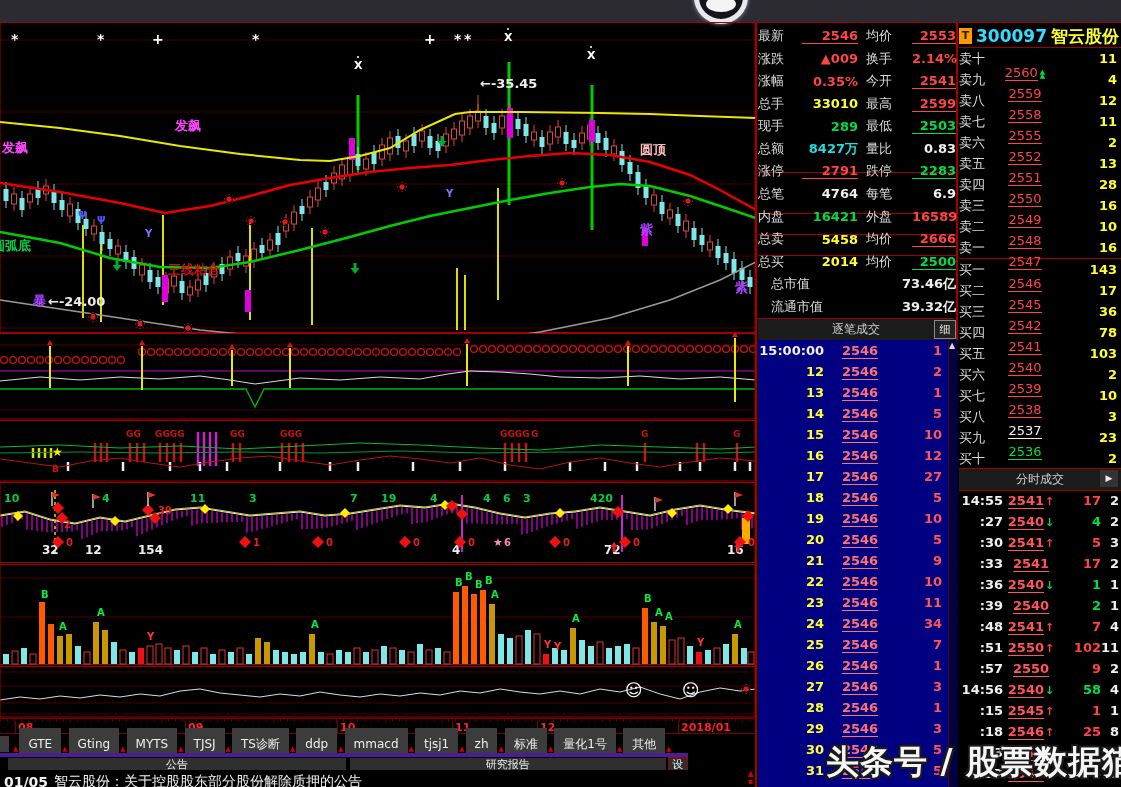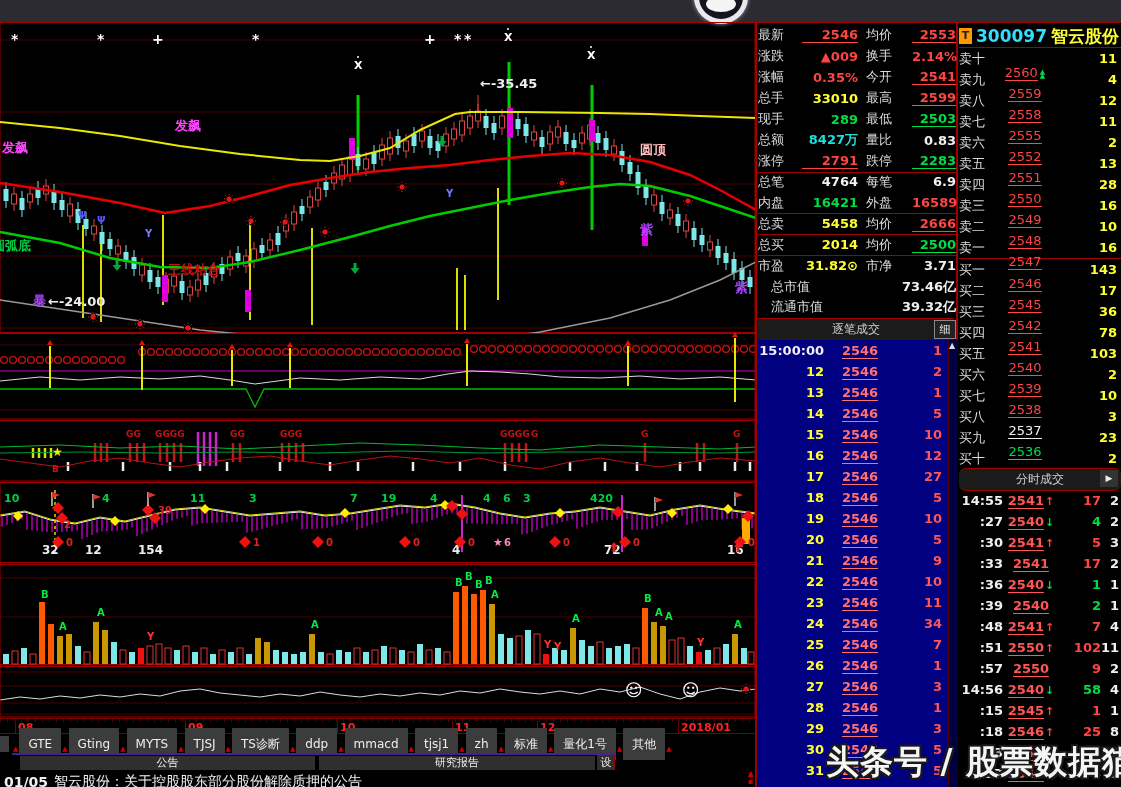--- a/index.html
+++ b/index.html
@@ -44,41 +44,41 @@
   .scode{color:#33ddff;font-size:17px;font-weight:bold;margin-left:4px;}
   .sname{color:#ffff33;font-size:17px;font-weight:bold;margin-left:4px;}
   .oblist{position:absolute;left:959px;width:162px;}
   .obrow{height:21px;display:flex;align-items:center;font-size:13px;}
   .obl{width:40px;color:#dcdcdc;}
   .obp{width:52px;text-align:center;font-weight:normal;margin-top:28px;}
   .obv{flex:1;text-align:right;color:#ffff33;font-weight:bold;padding-right:4px;}
   .arr2{display:inline-block;font-size:7px;line-height:4px;vertical-align:middle;margin-left:2px;}
   .tshead{position:absolute;left:959px;top:468px;width:162px;height:21px;background:#1b1b1b;
           border-top:1px solid #a00000;border-bottom:1px solid #a00000;color:#cfcfcf;font-size:12px;
-          display:flex;align-items:center;justify-content:center;border-radius:7px;}
+          display:flex;align-items:center;justify-content:center;}
   .playbtn{position:absolute;left:1100px;top:470px;width:18px;height:17px;background:#333;color:#eee;
            font-size:9px;text-align:center;line-height:17px;}
   .tslist{position:absolute;left:959px;top:490px;width:162px;height:297px;overflow:hidden;}
   .tsrow{height:21px;display:flex;align-items:center;font-size:13px;font-weight:bold;white-space:nowrap;}
   .tst{width:44px;text-align:right;color:#f0f0f0;}
   .tsp{width:56px;text-align:center;}
   .tsp b{color:#ff5555;border-bottom:1px solid #ff5555;font-weight:bold;}
   .tsa{font-size:11px;margin-left:1px;}
   .tsv{width:42px;text-align:right;}
   .tsx{width:18px;text-align:right;color:#f0f0f0;overflow:hidden;}
   
   .xaxis{position:absolute;left:0;top:718px;width:756px;height:15px;background:#000;border-top:1px solid #7a0000;
          background-image:repeating-linear-gradient(to right,#5a0000 0 1px,transparent 1px 7px);background-size:100% 3px;background-repeat:no-repeat;}
   .xlab{position:absolute;top:2px;color:#ff2222;font-size:11px;font-weight:bold;border-left:1px solid #7a0000;padding-left:2px;}
   .tabsbar{position:absolute;left:0;top:733px;width:756px;height:20px;background:#000;display:flex;align-items:center;border-top:1px solid #7a0000;}
   .tabsliver{width:9px;height:16px;background:#3c3c3c;margin-right:3px;}
   .tab{background:#3c3c3c;color:#eee;font-size:12px;height:16px;line-height:16px;padding:8px 9px;white-space:nowrap;}
   .tsep{color:#cc0000;font-size:7px;align-self:flex-end;margin:0 1px 1px 1px;}
-  .noticebar{position:absolute;left:12px;top:753px;width:603px;height:16px;background:#000;display:flex;align-items:center;
-             border-top:2px solid #4c1d95;border-bottom:1px solid #7a0000;}
+  .noticebar{position:absolute;left:0;top:753px;width:688px;height:16px;background:#000;display:flex;align-items:center;
+             border-top:4px solid #4c1d95;border-bottom:1px solid #7a0000;}
   .nbtn{background:#2f2f2f;color:#eee;font-size:11px;height:14px;line-height:14px;text-align:center;}
   .setbtn{background:#2f2f2f;color:#eee;font-size:11px;height:14px;line-height:14px;width:20px;text-align:center;
           border:1px solid #a00000;margin-left:2px;}
   .newsbar{position:absolute;left:0;top:770px;width:756px;height:24px;background:#000;color:#f0f0f0;
            font-size:14px;display:flex;align-items:center;white-space:nowrap;overflow:hidden;}
   .ndate{font-weight:bold;margin:0 6px 0 4px;}
   .nscroll{position:absolute;right:2px;top:0px;color:#cc0000;font-size:8px;line-height:8px;}
   .watermark{position:absolute;left:826px;top:740px;font-size:33px;font-weight:bold;color:#f5f5f5;letter-spacing:1px;
              text-shadow:2px 2px 0 #1a1a1a,-2px 2px 0 #1a1a1a,2px -2px 0 #1a1a1a,-2px -2px 0 #1a1a1a;z-index:50;white-space:nowrap;}
 </style>
@@ -1058,26 +1058,20 @@
         <div class="qsp">均价</div>
         <div class="qv2 r ur" style="flex: 1 1 0%;">2666</div>
       </div>
       <div class="qrow">
         <div class="ql">总买</div>
         <div class="qv y">2014</div>
         <div class="qsp">均价</div>
         <div class="qv2 g ug" style="flex: 1 1 0%;">2500</div>
       </div>
       <div class="qrow">
-        <div class="ql">市盈</div>
-        <div class="qv y">31.82⊙</div>
-        <div class="qsp">市净</div>
-        <div class="qv2 w" style="flex: 1 1 0%;">3.71</div>
-      </div>
-      <div class="qrow">
         <div class="qlw">总市值</div>
         <div class="qwide w">73.46亿</div>
       </div>
       <div class="qrow">
         <div class="qlw">流通市值</div>
         <div class="qwide w">39.32亿</div>
       </div>
     </div>
 
   <div class="tickhead">逐笔成交</div>

